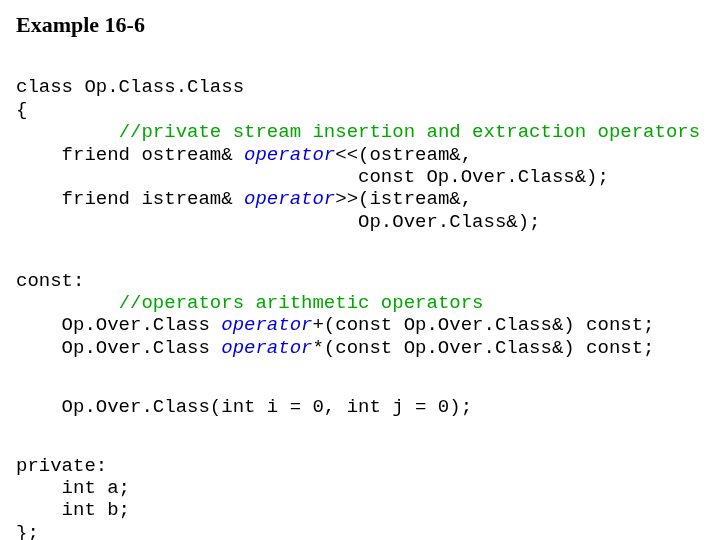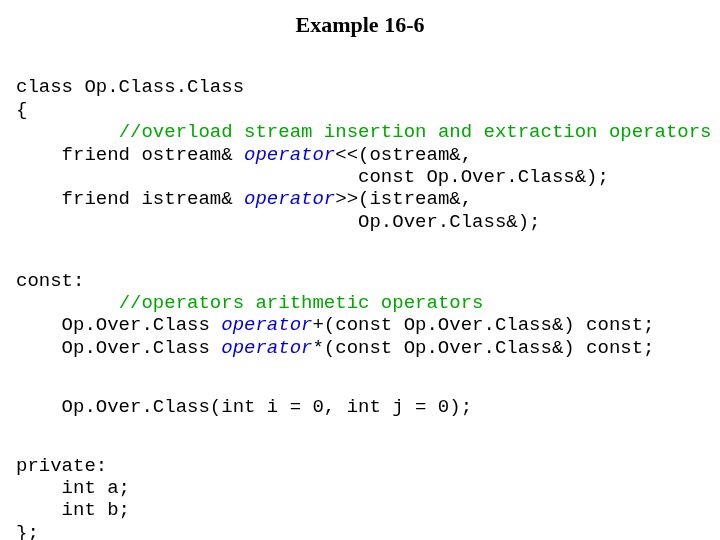--- a/index.html
+++ b/index.html
@@ -9,42 +9,41 @@
     height: 540px;
     box-sizing: border-box;
     background: #ffffff;
     font-family: "Times New Roman", Times, serif;
   }
   .title {
     font-weight: bold;
     font-size: 22px;
     color: #000;
     margin-bottom: 16px;
-    text-align: center;
   }
   .code {
     font-family: "Courier New", Courier, monospace;
     font-size: 19px;
     line-height: 1.18;
     white-space: pre;
     color: #000;
   }
   .comment { color: #00a800; }
   .blue { color: #0000e8; font-style: italic; }
   .block-gap { height: 14px; }
 </style>
 </head>
 <body>
 
 <div class="title">Example 16-6</div>
 
 <div class="code">
 <span>class Op.Class.Class</span>
 <span>{</span>
-<span><span>         </span><span class="comment">//overload stream insertion and extraction operators</span></span>
+<span><span>         </span><span class="comment">//private stream insertion and extraction operators</span></span>
 <span><span>    friend ostream&amp; </span><span class="blue">operator</span><span>&lt;&lt;(ostream&amp;,</span></span>
 <span>                              const Op.Over.Class&amp;);</span>
 <span><span>    friend istream&amp; </span><span class="blue">operator</span><span>&gt;&gt;(istream&amp;,</span></span>
 <span>                              Op.Over.Class&amp;);</span>
 <div class="block-gap"></div>
 <span>const:</span>
 <span><span>         </span><span class="comment">//operators arithmetic operators</span></span>
 <span><span>    Op.Over.Class </span><span class="blue">operator</span><span>+(const Op.Over.Class&amp;) const;</span></span>
 <span><span>    Op.Over.Class </span><span class="blue">operator</span><span>*(const Op.Over.Class&amp;) const;</span></span>
 <div class="block-gap"></div>

